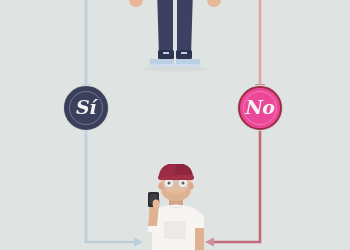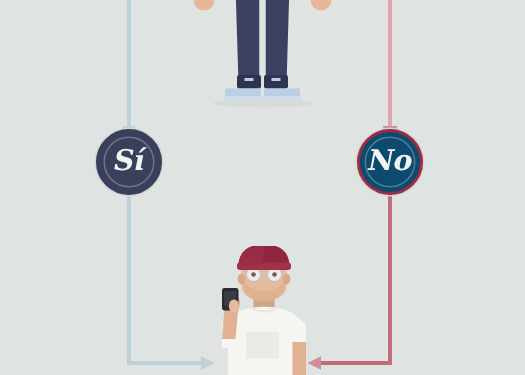--- a/index.html
+++ b/index.html
@@ -187,18 +187,18 @@
       <rect x="24" y="11" width="36" height="5" rx="2.2" fill="#a23049"></rect>
       <path d="M25,13 Q25,1 42,0 Q42,6 40,13 Z" fill="#9c2c45"></path>
     </svg>
   </div>
 
   <div class="badge" id="badge-si" style="background: rgb(58, 63, 92); border-color: rgb(58, 63, 92);">
     <span class="badge-ring"></span>
     <span class="badge-label">Sí</span>
   </div>
 
-  <div class="badge" id="badge-no" style="background: #0c4a6e; border-color: rgb(158, 43, 65);">
+  <div class="badge" id="badge-no" style="background: #ec4899; border-color: rgb(158, 43, 65);">
     <span class="badge-ring"></span>
     <span class="badge-label">No</span>
   </div>
 
 </div>
 
 </body></html>

